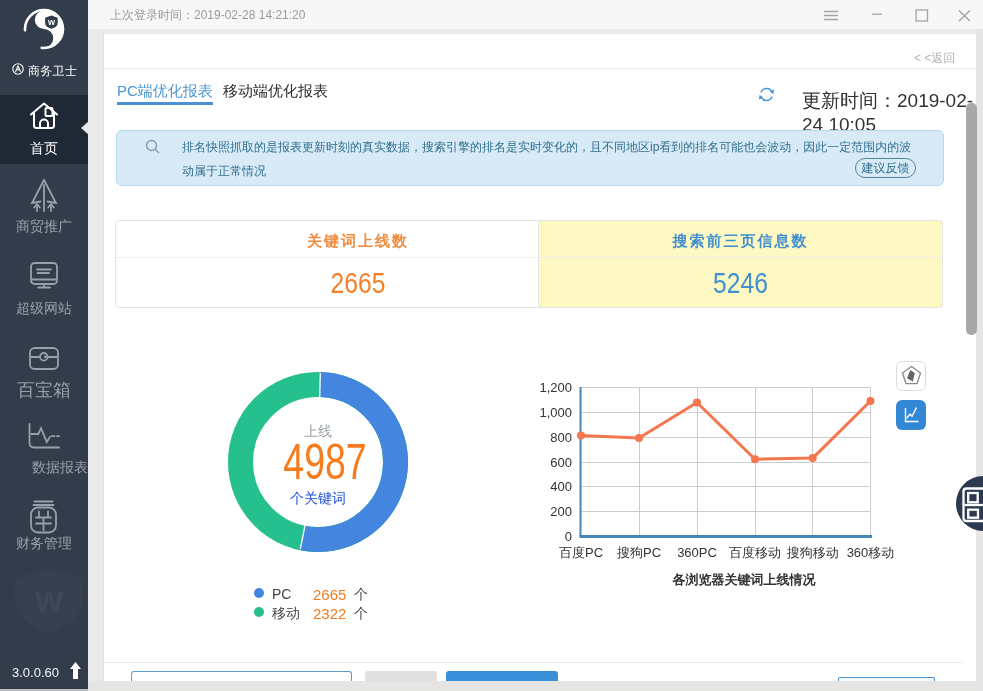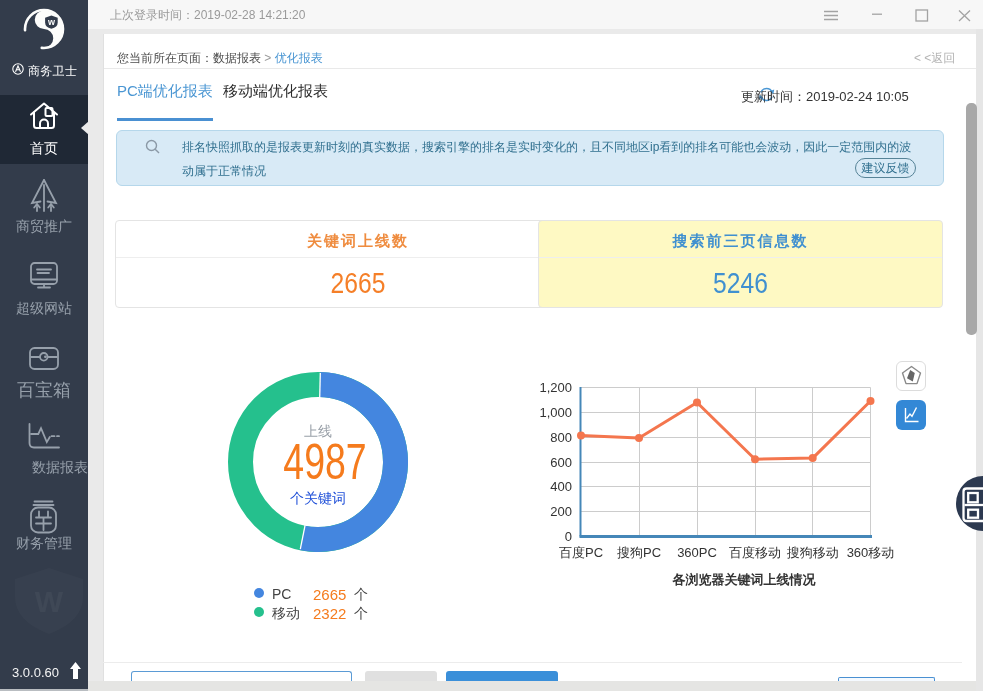--- a/index.html
+++ b/index.html
@@ -16,36 +16,35 @@
    <g stroke="#a3a3a3" stroke-width="1.3" fill="none">
      <path d="M2,2.5 H16 M2,6.5 H16 M2,10.5 H16"></path>
      <path d="M50,5.2 H60"></path>
      <rect x="94" y="1" width="11.5" height="11"></rect>
      <path d="M137,1.5 L148,12 M148,1.5 L137,12"></path>
    </g>
  </svg>
 
  <div class="abs" style="left:103px;top:34px;width:873px;height:647px;background:#fff;border-left:1px solid #e0e0e0"></div>
 
- <div class="abs" style="left:117px;top:50px;font-size:12px;color:#4d4d4d">您当前所在页面：数据报表 <span style="color:#999">&gt;</span> <span style="color:#4a96d3">优化报表</span></div>
  <div class="abs" style="left:914px;top:50px;font-size:12px;color:#b3b3b3">&lt; &lt;返回</div>
  <div class="abs" style="left:104px;top:68px;width:872px;height:1px;background:#e9e9e9"></div>
 
- <div class="abs" style="left:117px;top:83px;font-size:15px;line-height:15px;color:#4a96d3;padding-bottom:20px;border-bottom:3px solid #4a90d2">PC端优化报表</div>
+ <div class="abs" style="left:117px;top:83px;font-size:15px;line-height:15px;color:#4a96d3;padding-bottom:4px;border-bottom:3px solid #4a90d2">PC端优化报表</div>
  <div class="abs" style="left:223px;top:83px;font-size:15px;line-height:15px;color:#2b2b2b">移动端优化报表</div>
 
  <svg class="abs" style="left:758px;top:86px" width="17" height="17" viewBox="0 0 17 17">
   <g stroke="#4a97d4" stroke-width="1.5" fill="none">
    <path d="M2.86,6.45 A6,6 0 0 1 14.14,6.45"></path>
    <path d="M14.14,10.55 A6,6 0 0 1 2.86,10.55"></path>
   </g>
   <path d="M16.2,3.6 L15.3,8.3 L11.9,5.2 Z" fill="#4a97d4"></path>
   <path d="M0.8,13.4 L1.7,8.7 L5.1,11.8 Z" fill="#4a97d4"></path>
  </svg>
- <div class="abs" style="left:741px;top:88px;font-size:13px;color:#333">更新时间：2019-02-24 10:05</div>
+ <div class="abs" style="left:802px;top:88px;font-size:19px;color:#333">更新时间：2019-02-24 10:05</div>
 
  <div class="abs" style="left:116px;top:130px;width:828px;height:56px;background:#d8eaf6;border:1px solid #b5d7eb;border-radius:6px"></div>
  <svg class="abs" style="left:145px;top:139px" width="16" height="16" viewBox="0 0 16 16">
   <circle cx="6.5" cy="6.5" r="5" stroke="#8b99a6" stroke-width="1.4" fill="none"></circle>
   <path d="M10.2,10.2 L14,14" stroke="#8b99a6" stroke-width="1.4"></path>
  </svg>
  <div class="abs" style="left:182px;top:135px;width:760px;font-size:12px;line-height:24px;color:#31708f">排名快照抓取的是报表更新时刻的真实数据，搜索引擎的排名是实时变化的，且不同地区ip看到的排名可能也会波动，因此一定范围内的波<br>动属于正常情况</div>
  <div class="abs" style="left:855px;top:158px;width:61px;height:20px;border:1px solid #568397;border-radius:10px;font-size:12px;color:#31708f;text-align:center;line-height:18px">建议反馈</div>
 
  <div class="abs" style="left:115px;top:220px;width:486px;height:88px;background:#fff;border:1px solid #e4e4e4;border-radius:4px">

